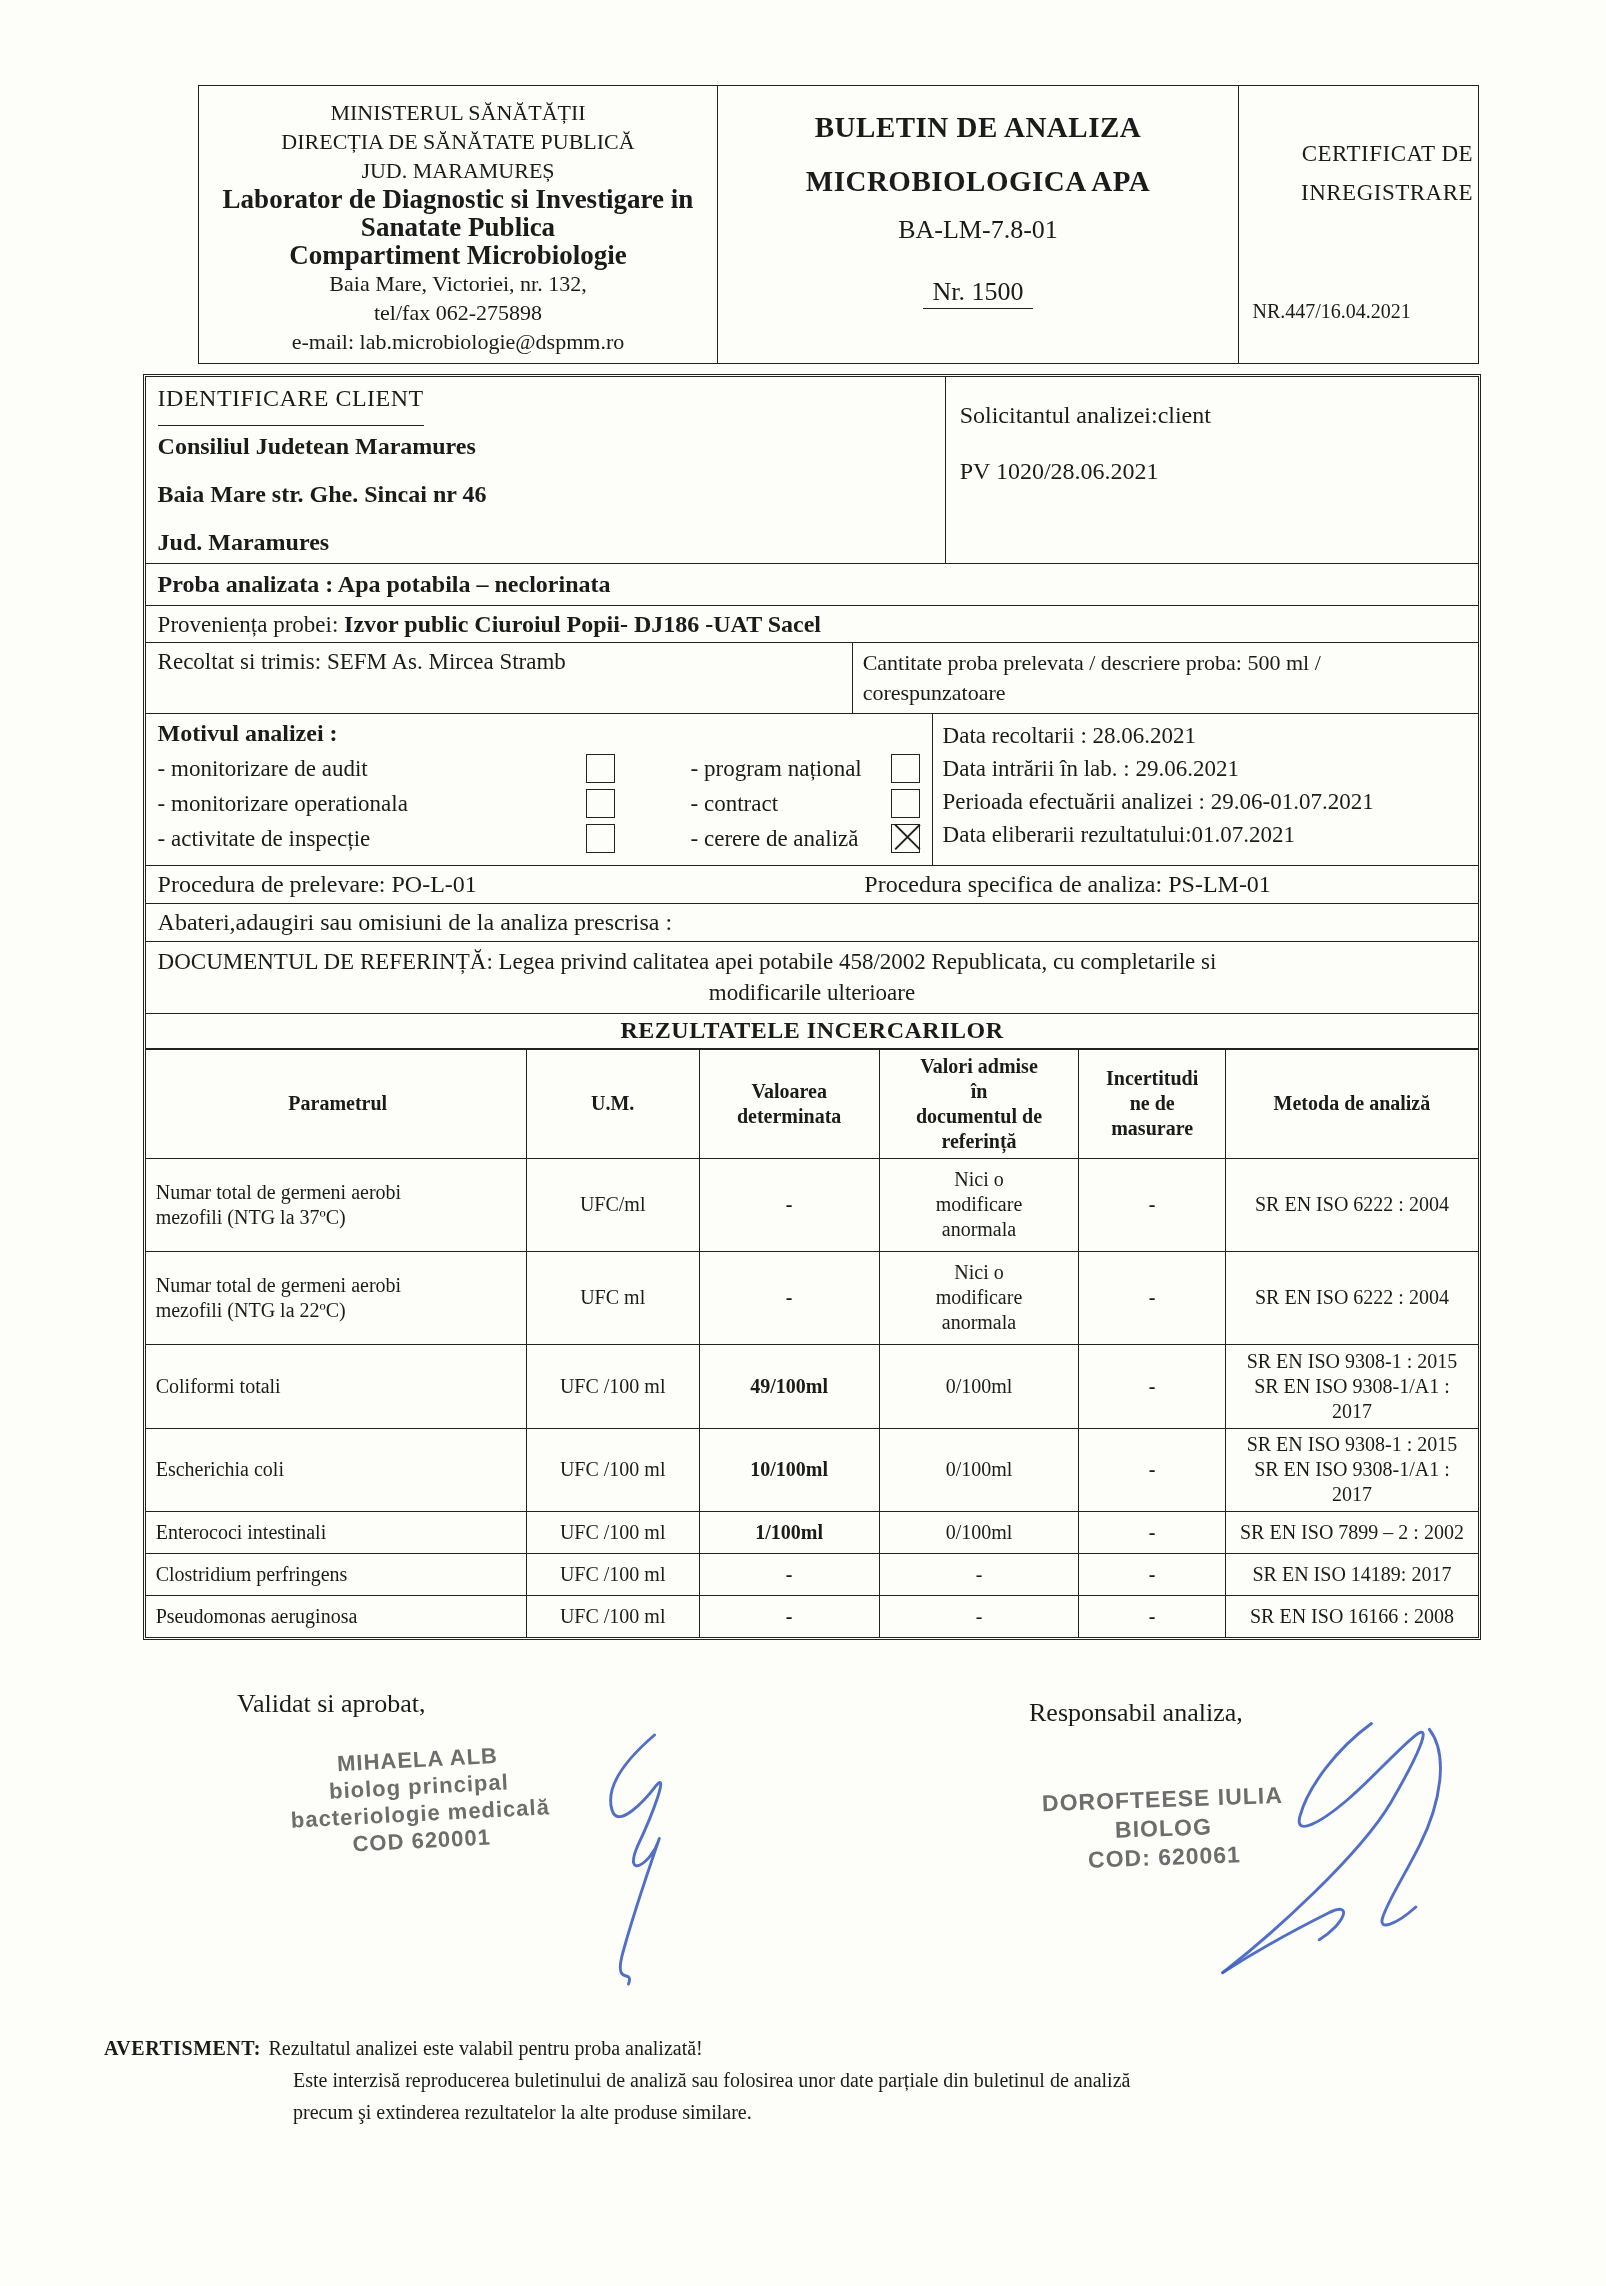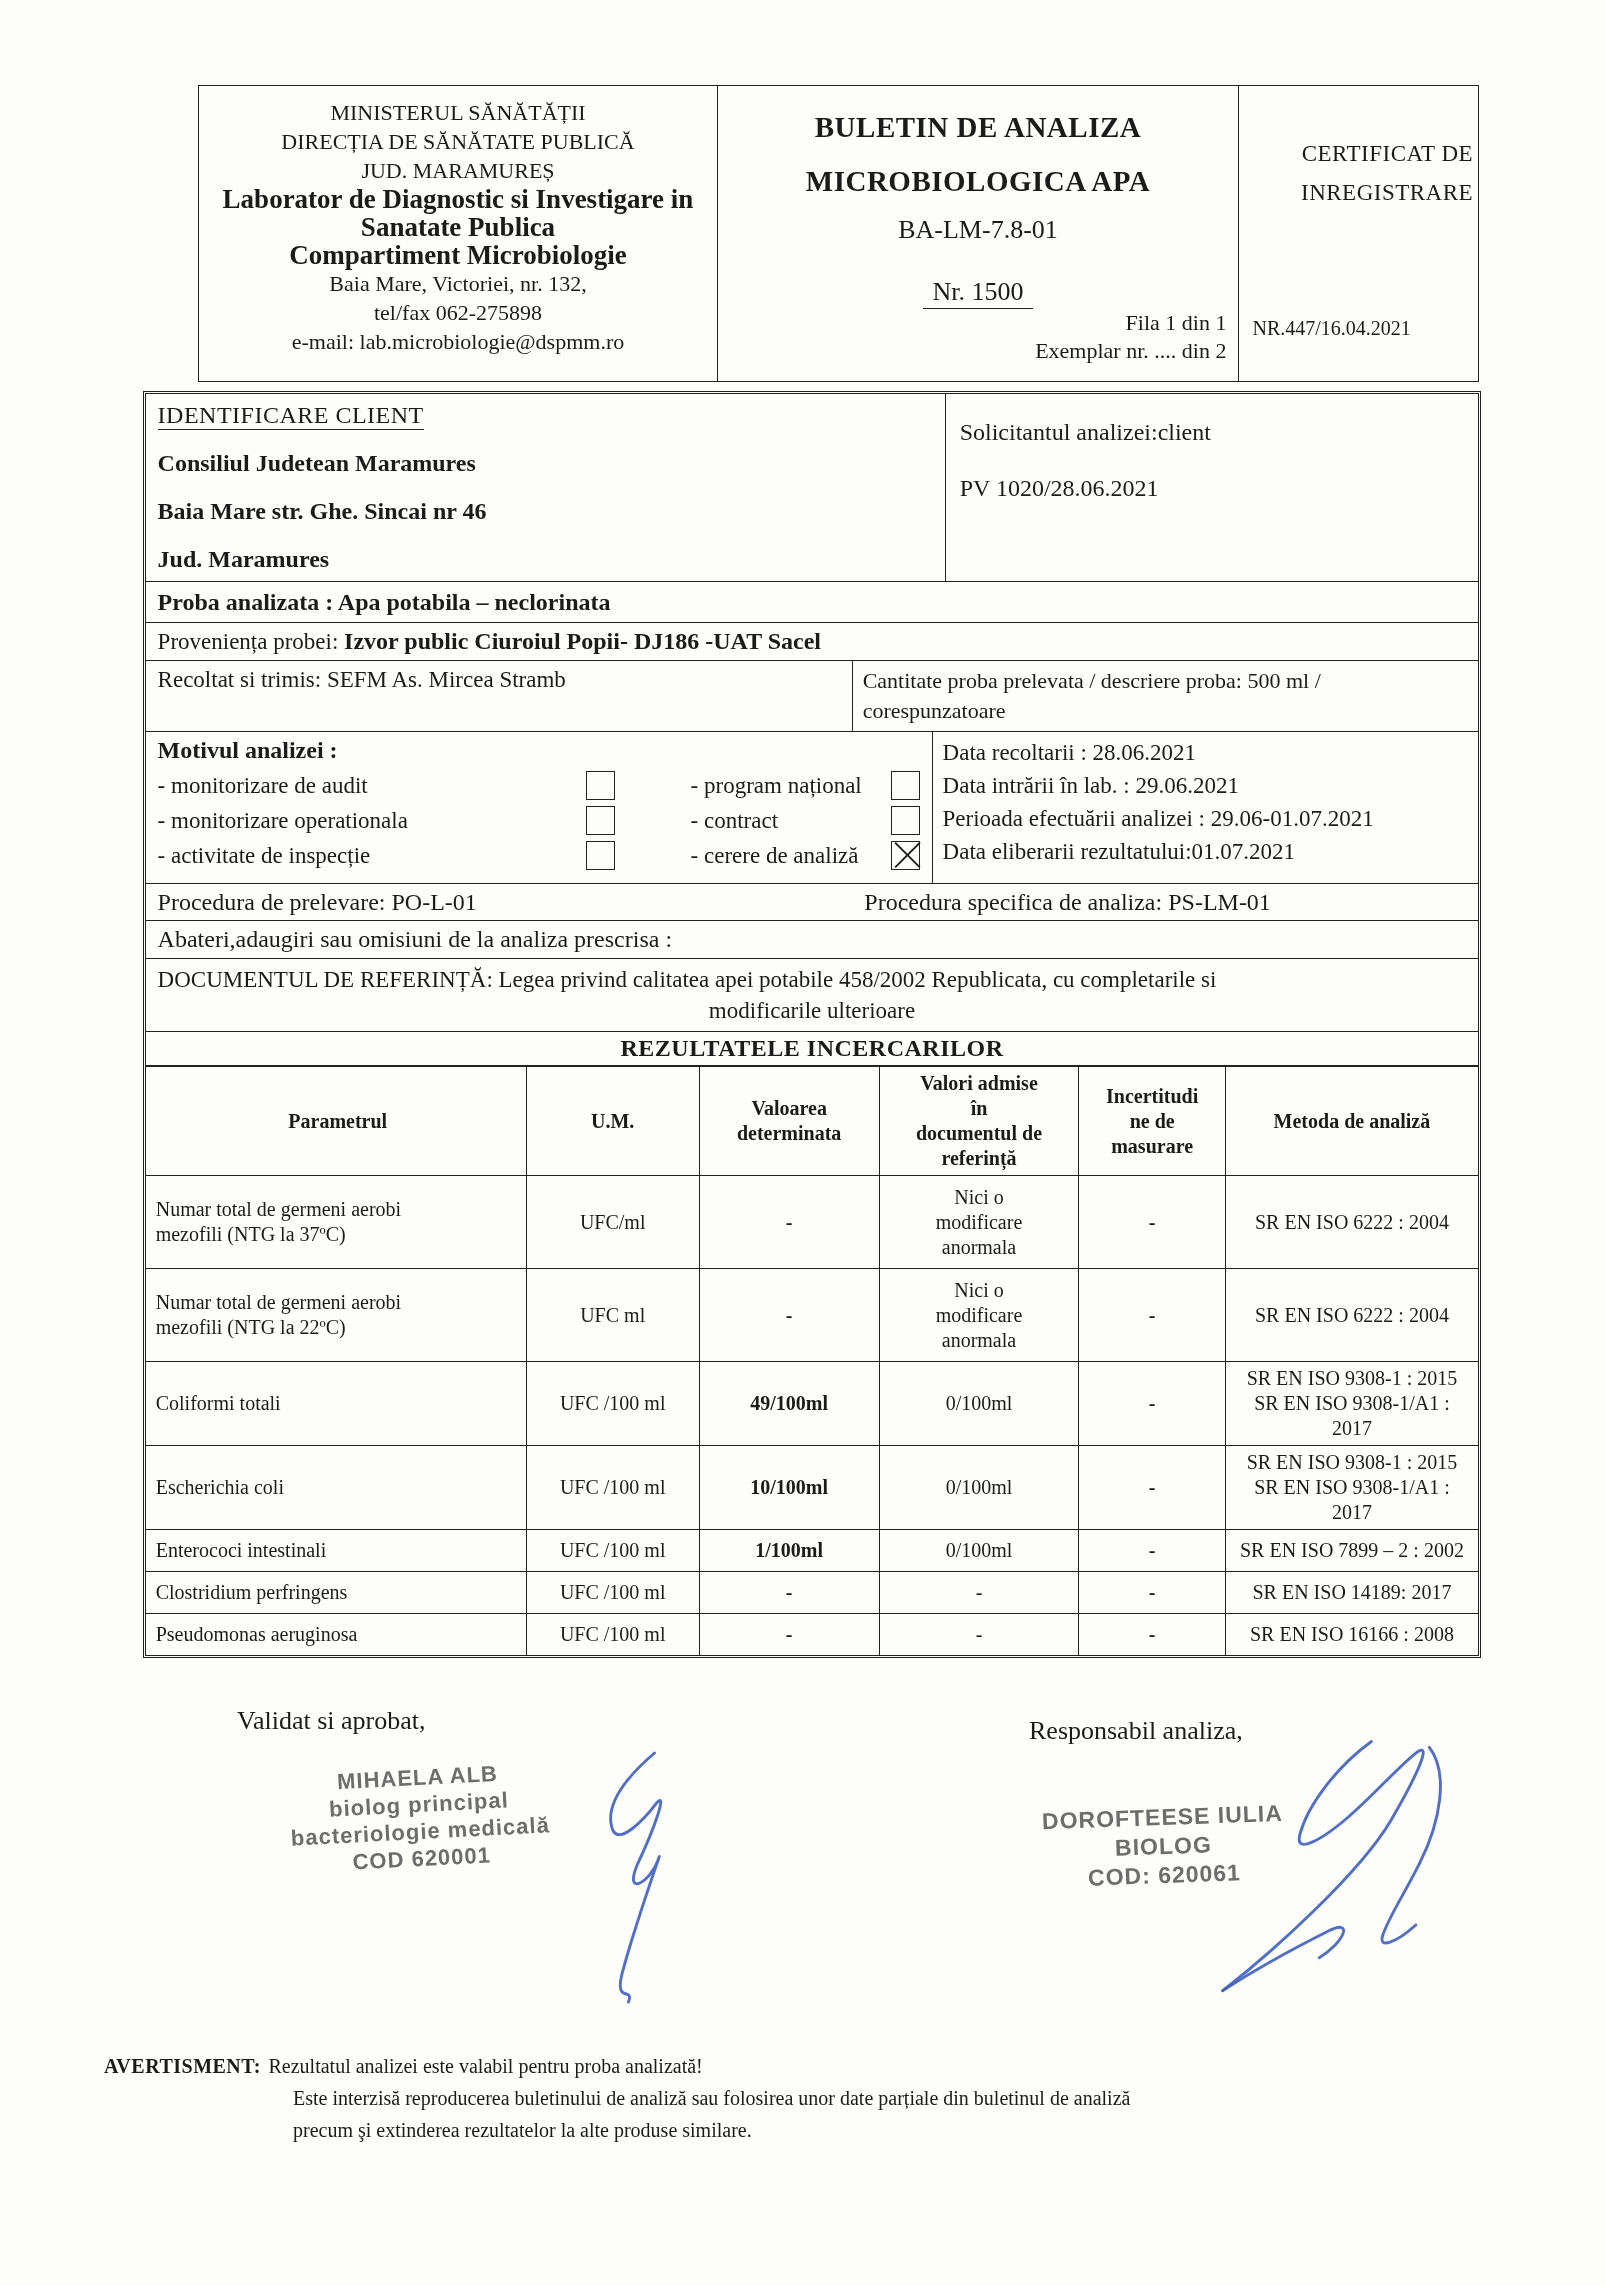--- a/index.html
+++ b/index.html
@@ -26,21 +26,21 @@
   .cert-nr { margin-top:auto; font-size:20px; padding-bottom:33px; }
 
   
   .main-box { margin-top:11.6px; width:1334px; border:1.9px solid #222; outline:1px solid #222; outline-offset:1.9px; }
   .row { border-top:1.9px solid #222; }
   .row:first-child { border-top:none; }
 
   .client { display:grid; grid-template-columns:60% 40%; min-height:185px; }
   .client-left { padding:7.7px 11.6px; }
   .client-heading { font-size:24px; letter-spacing:0.5px; }
-  .client-heading span { border-bottom:1.9px solid #222; padding-bottom:1px; }
+  .client-heading span { border-bottom:1.9px solid #222; padding-bottom:14px; }
   .client-line { font-weight:bold; font-size:24px; margin-top:21px; }
   .client-right { border-left:1.9px solid #222; padding:25px 13.5px; font-size:24px; }
   .client-right .pv { margin-top:29px; }
 
   .proba { padding:6.8px 11.6px; font-size:24px; font-weight:bold; }
   .proven { padding:4.8px 11.6px; font-size:23px; }
   .proven b { font-size:24px; }
 
   .recoltat { display:grid; grid-template-columns:53% 47%; }
   .recoltat-left { padding:5.8px 11.6px; font-size:23px; }
@@ -108,24 +108,20 @@
         <div class="lh-bold">Compartiment Microbiologie</div>
         <div>Baia Mare, Victoriei, nr. 132,</div>
         <div>tel/fax 062-275898</div>
         <div>e-mail: lab.microbiologie@dspmm.ro</div>
       </div>
       <div class="hcell title-cell">
         <div class="title-main">BULETIN DE ANALIZA</div>
         <div class="title-main">MICROBIOLOGICA APA</div>
         <div class="title-code">BA-LM-7.8-01</div>
         <div class="title-nr"><span>Nr. 1500</span></div>
-        <div class="title-pages">
-          <div>Fila  1 din 1</div>
-          <div>Exemplar nr. .... din 2</div>
-        </div>
       </div>
       <div class="hcell cert-cell">
         <div class="cert-title">
           <div>CERTIFICAT DE</div>
           <div>INREGISTRARE</div>
         </div>
         <div class="cert-nr">NR.447/16.04.2021</div>
       </div>
     </div>
 

